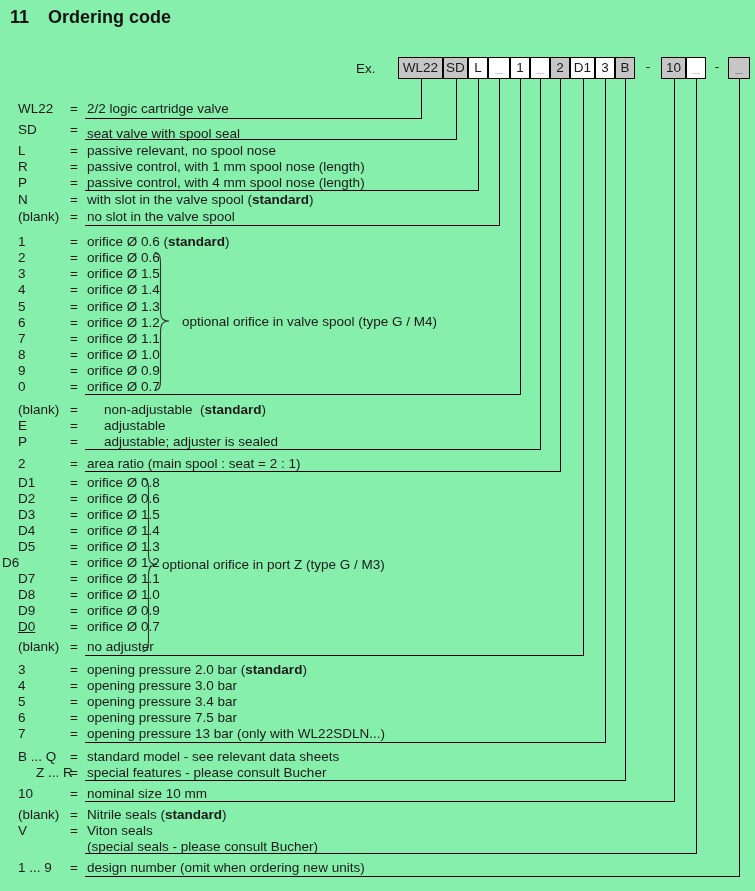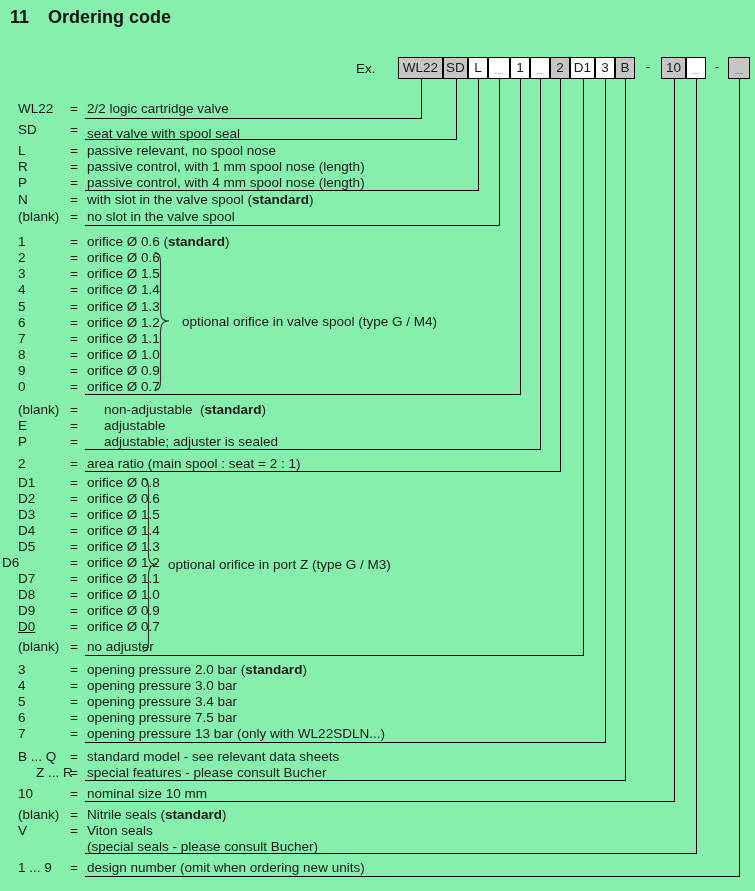--- a/index.html
+++ b/index.html
@@ -206,15 +206,15 @@
       <span class="row-span" style="left: 18px; top: 860px;">1 ... 9</span>
       <span class="row-span" style="left: 70px; top: 860px;">=</span>
       <span class="row-span" style="left: 87px; top: 860px;">design number (omit when ordering new units)</span>
       <svg class="brace-svg" width="18" height="139" style="left: 153px; top: 252px;">
         <path d="M1.5,0.5 C7,1 7.5,5 7.5,11 L7.5,58.5 C7.5,65.5 9,69 16,69 C9,69 7.5,73.5 7.5,80.5 L7.5,128 C7.5,134 7,138 1.5,138.5" fill="none" stroke="#333" stroke-width="1.1"></path>
       </svg>
       <span class="brace-label" style="left: 182px; top: 314px;">optional orifice in valve spool (type G / M4)</span>
       <svg class="brace-svg" width="18" height="174" style="left: 141px; top: 478px;">
         <path d="M1.5,0.5 C7,1 7.5,5 7.5,11 L7.5,76 C7.5,83 9,86.5 16,86.5 C9,86.5 7.5,91 7.5,98 L7.5,163 C7.5,169 7,173 1.5,173.5" fill="none" stroke="#333" stroke-width="1.1"></path>
       </svg>
-      <span class="brace-label" style="left: 168px; top: 557px; text-align: center;">optional orifice in port Z (type G / M3)</span>
+      <span class="brace-label" style="left: 162px; top: 557px; text-align: center;">optional orifice in port Z (type G / M3)</span>
     </div>
 </div>
 
 </body></html>

